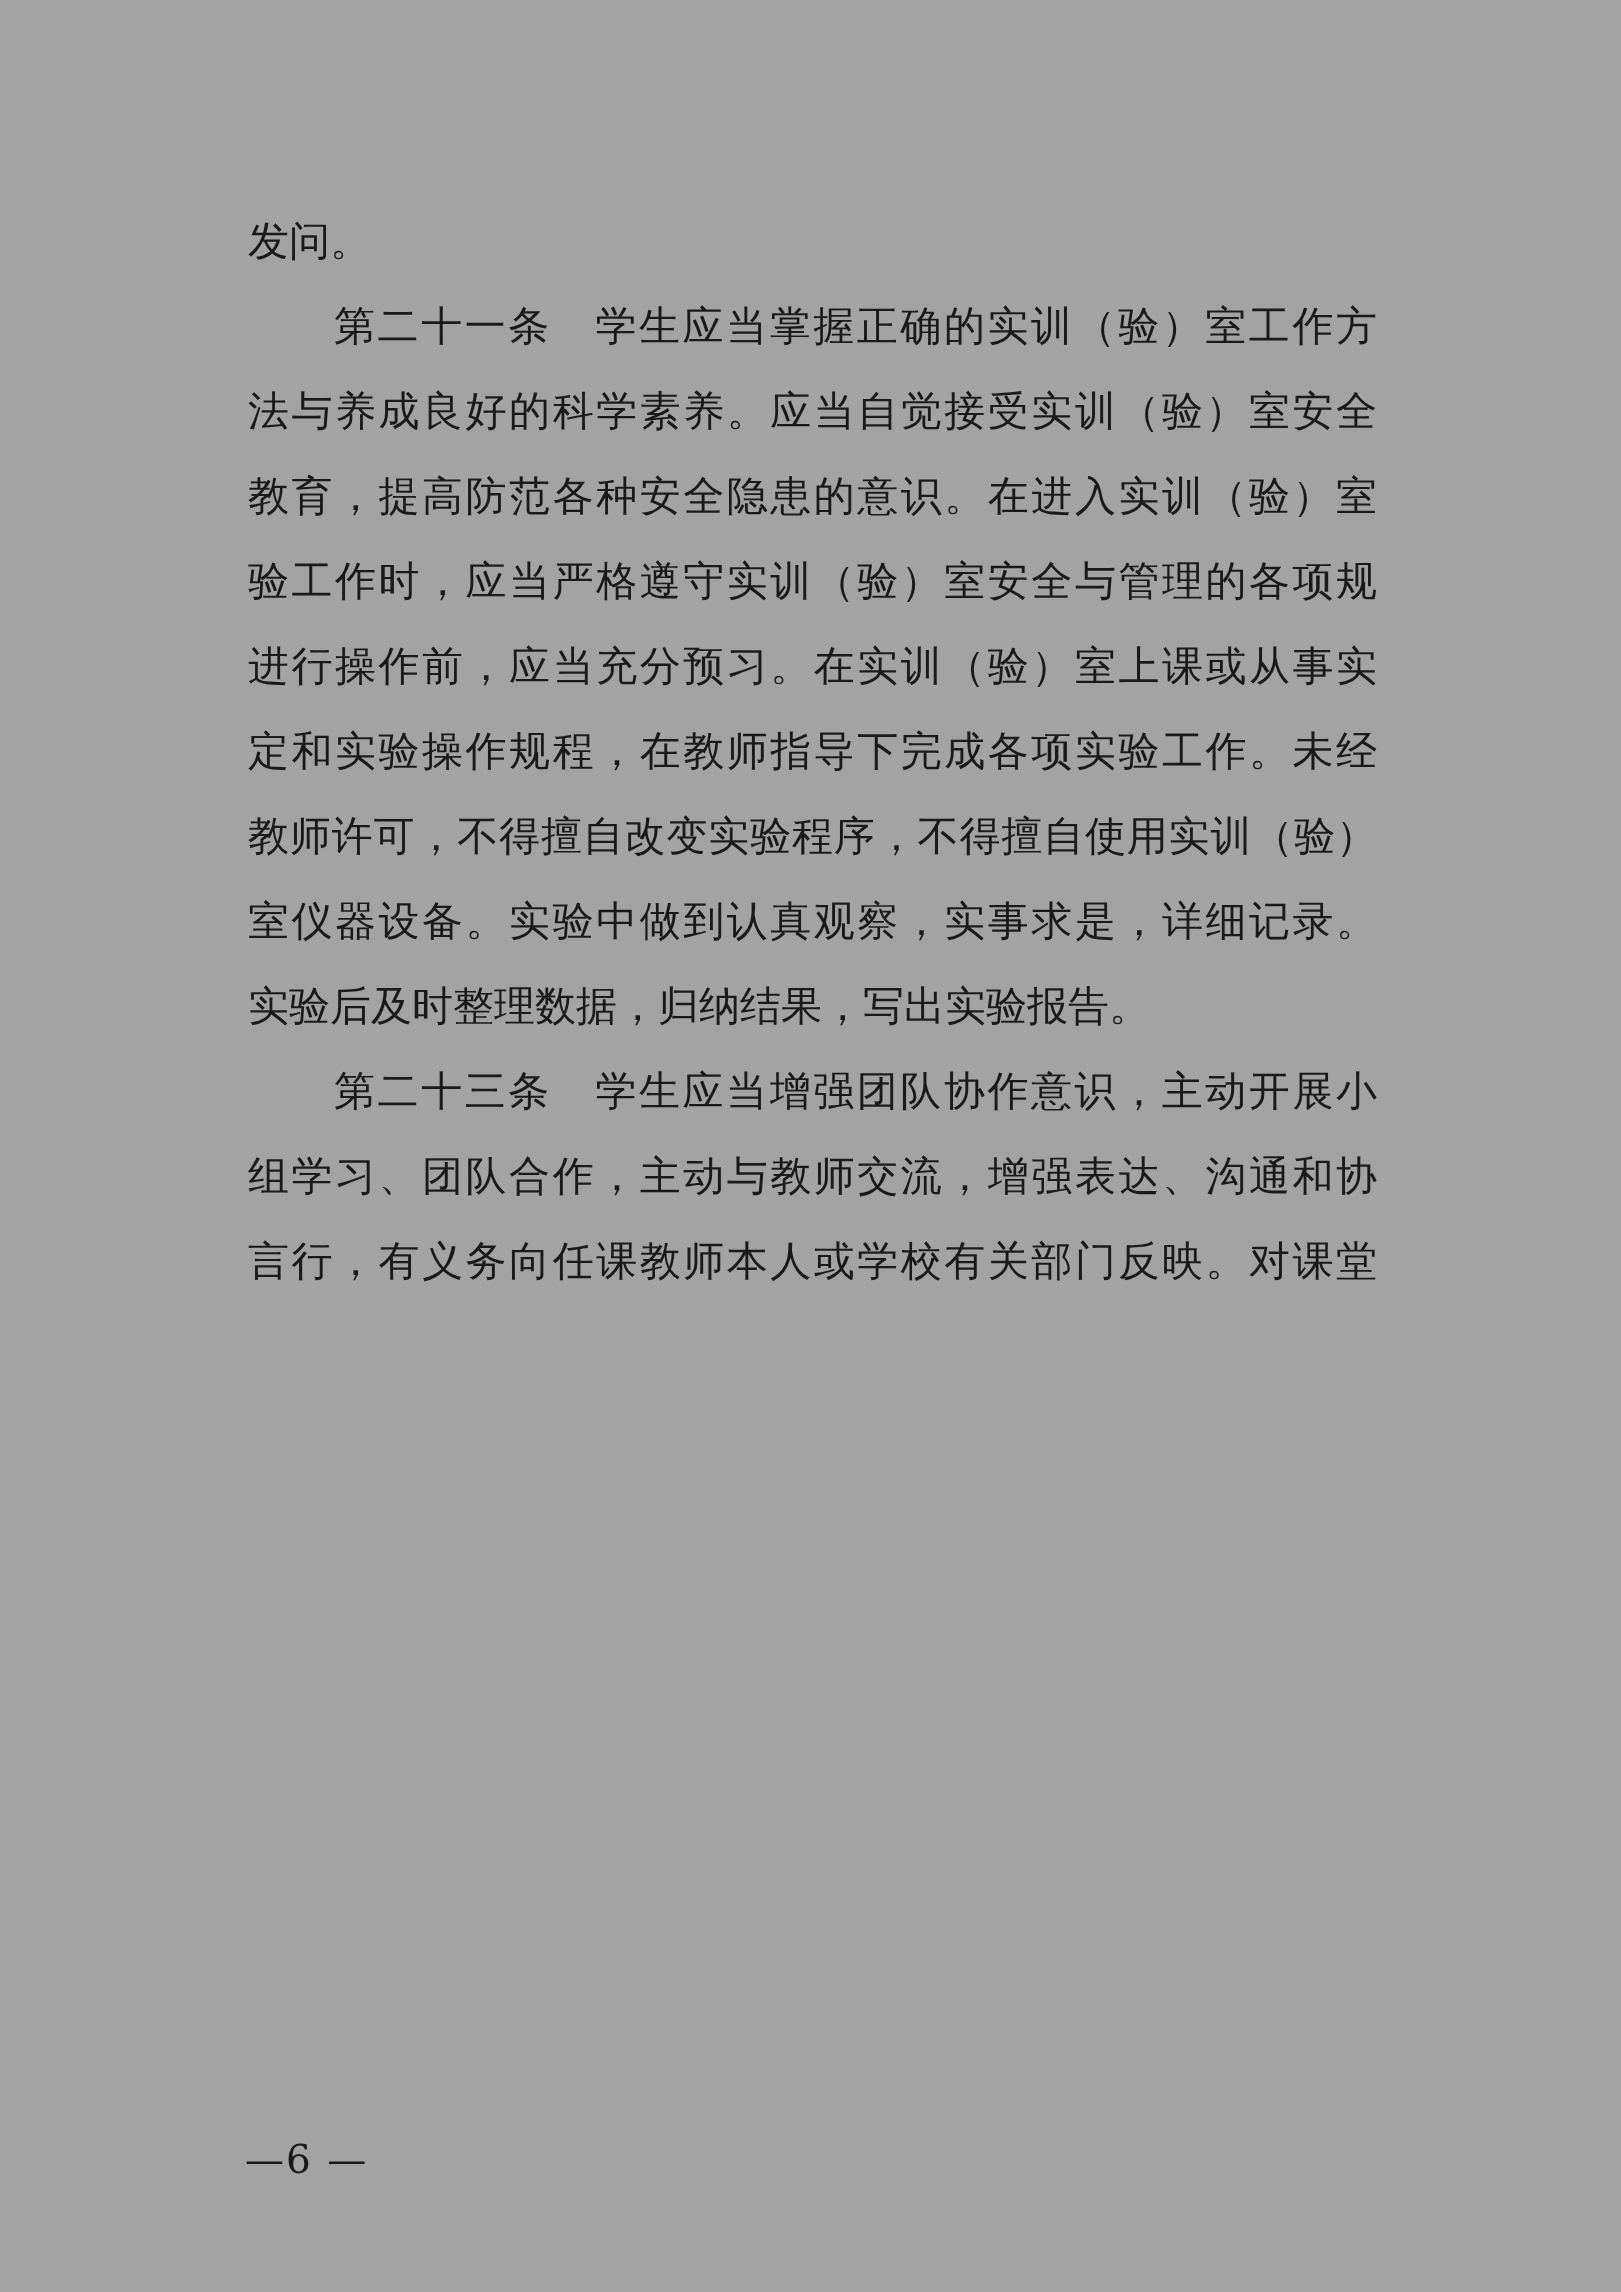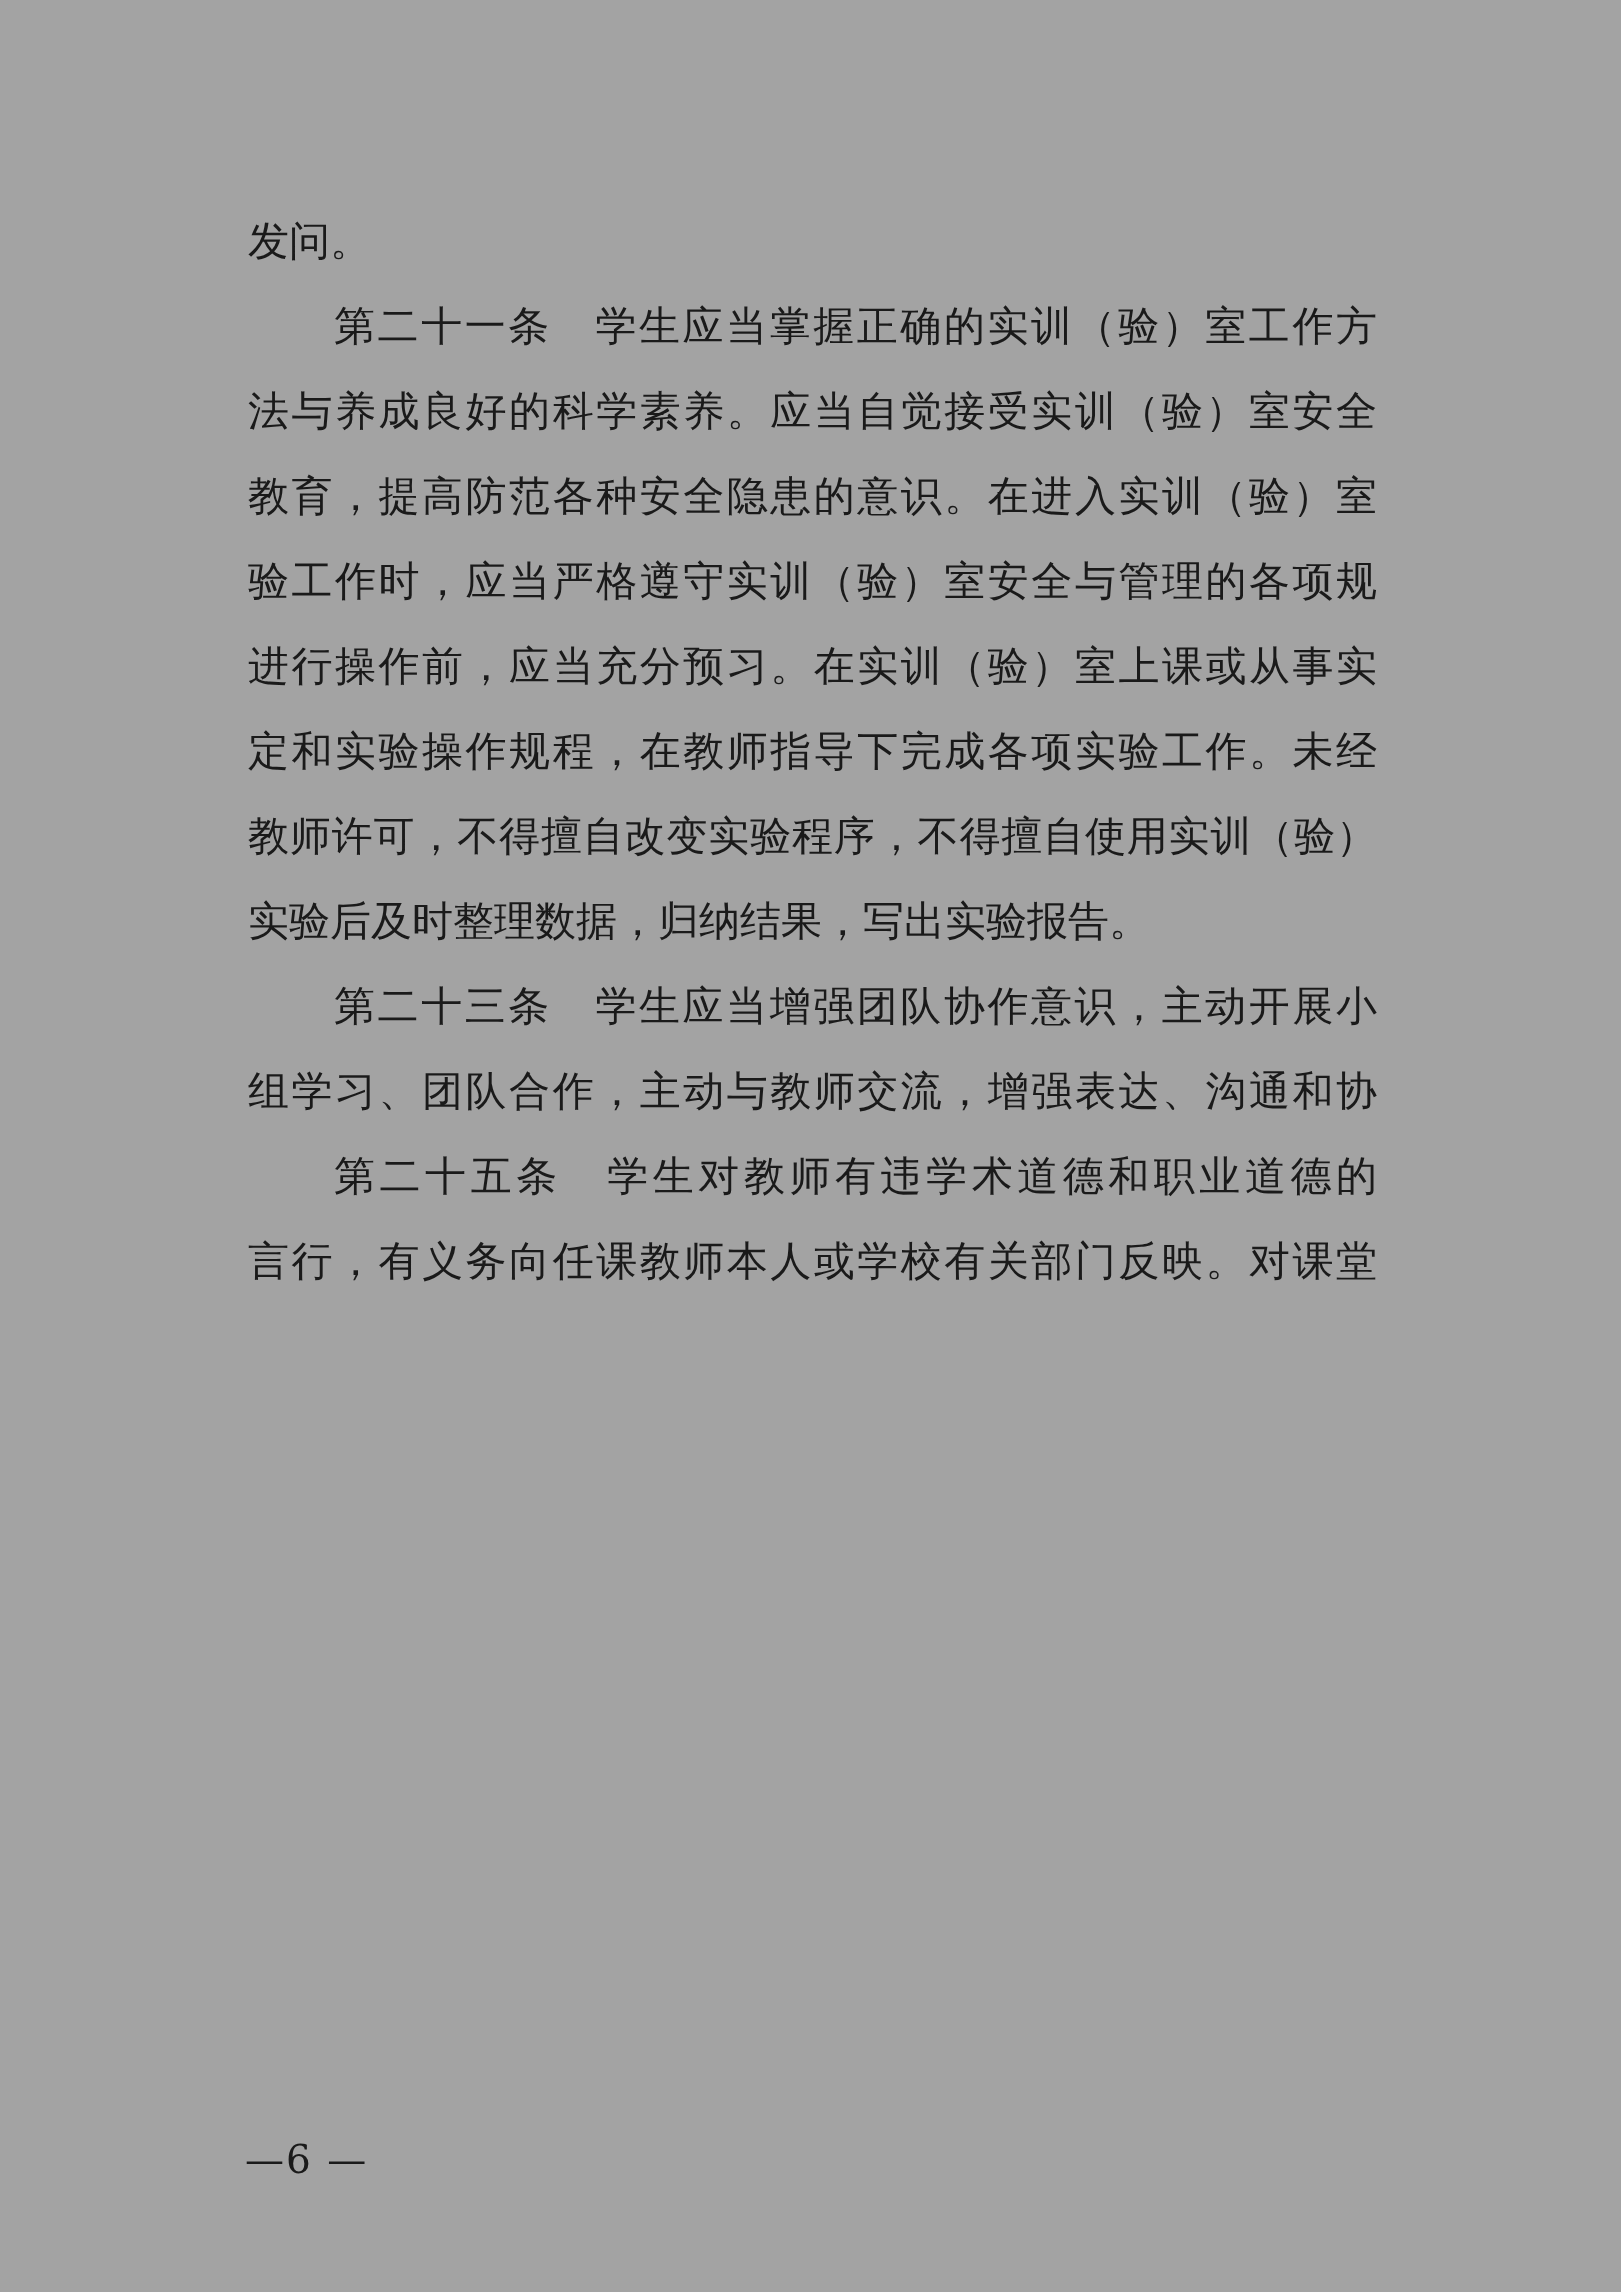--- a/index.html
+++ b/index.html
@@ -36,32 +36,32 @@
     </div>
 
     <div>
       <span class="line indent">第二十一条　学生应当掌握正确的实训（验）室工作方</span>
       <span class="line">法与养成良好的科学素养。应当自觉接受实训（验）室安全</span>
       <span class="line">教育，提高防范各种安全隐患的意识。在进入实训（验）室</span>
       <span class="line">验工作时，应当严格遵守实训（验）室安全与管理的各项规</span>
       <span class="line">进行操作前，应当充分预习。在实训（验）室上课或从事实</span>
       <span class="line">定和实验操作规程，在教师指导下完成各项实验工作。未经</span>
       <span class="line">教师许可，不得擅自改变实验程序，不得擅自使用实训（验）</span>
+      <span class="line">室仪器设备。实验中做到认真观察，实事求是，详细记录。</span>
       <span class="line last">实验后及时整理数据，归纳结果，写出实验报告。</span>
     </div>
 
 
     <div>
       <span class="line indent">第二十三条　学生应当增强团队协作意识，主动开展小</span>
       <span class="line">组学习、团队合作，主动与教师交流，增强表达、沟通和协</span>
     </div>
 
 
     <div>
-      <span class="line indent">第二十五条　学生对教师有违学术道德和职业道德的</span>
       <span class="line">言行，有义务向任课教师本人或学校有关部门反映。对课堂</span>
     </div>
 
   </div>
 
   <div class="page-number">—6 —</div>
 </div>
 
 
 </body></html>

